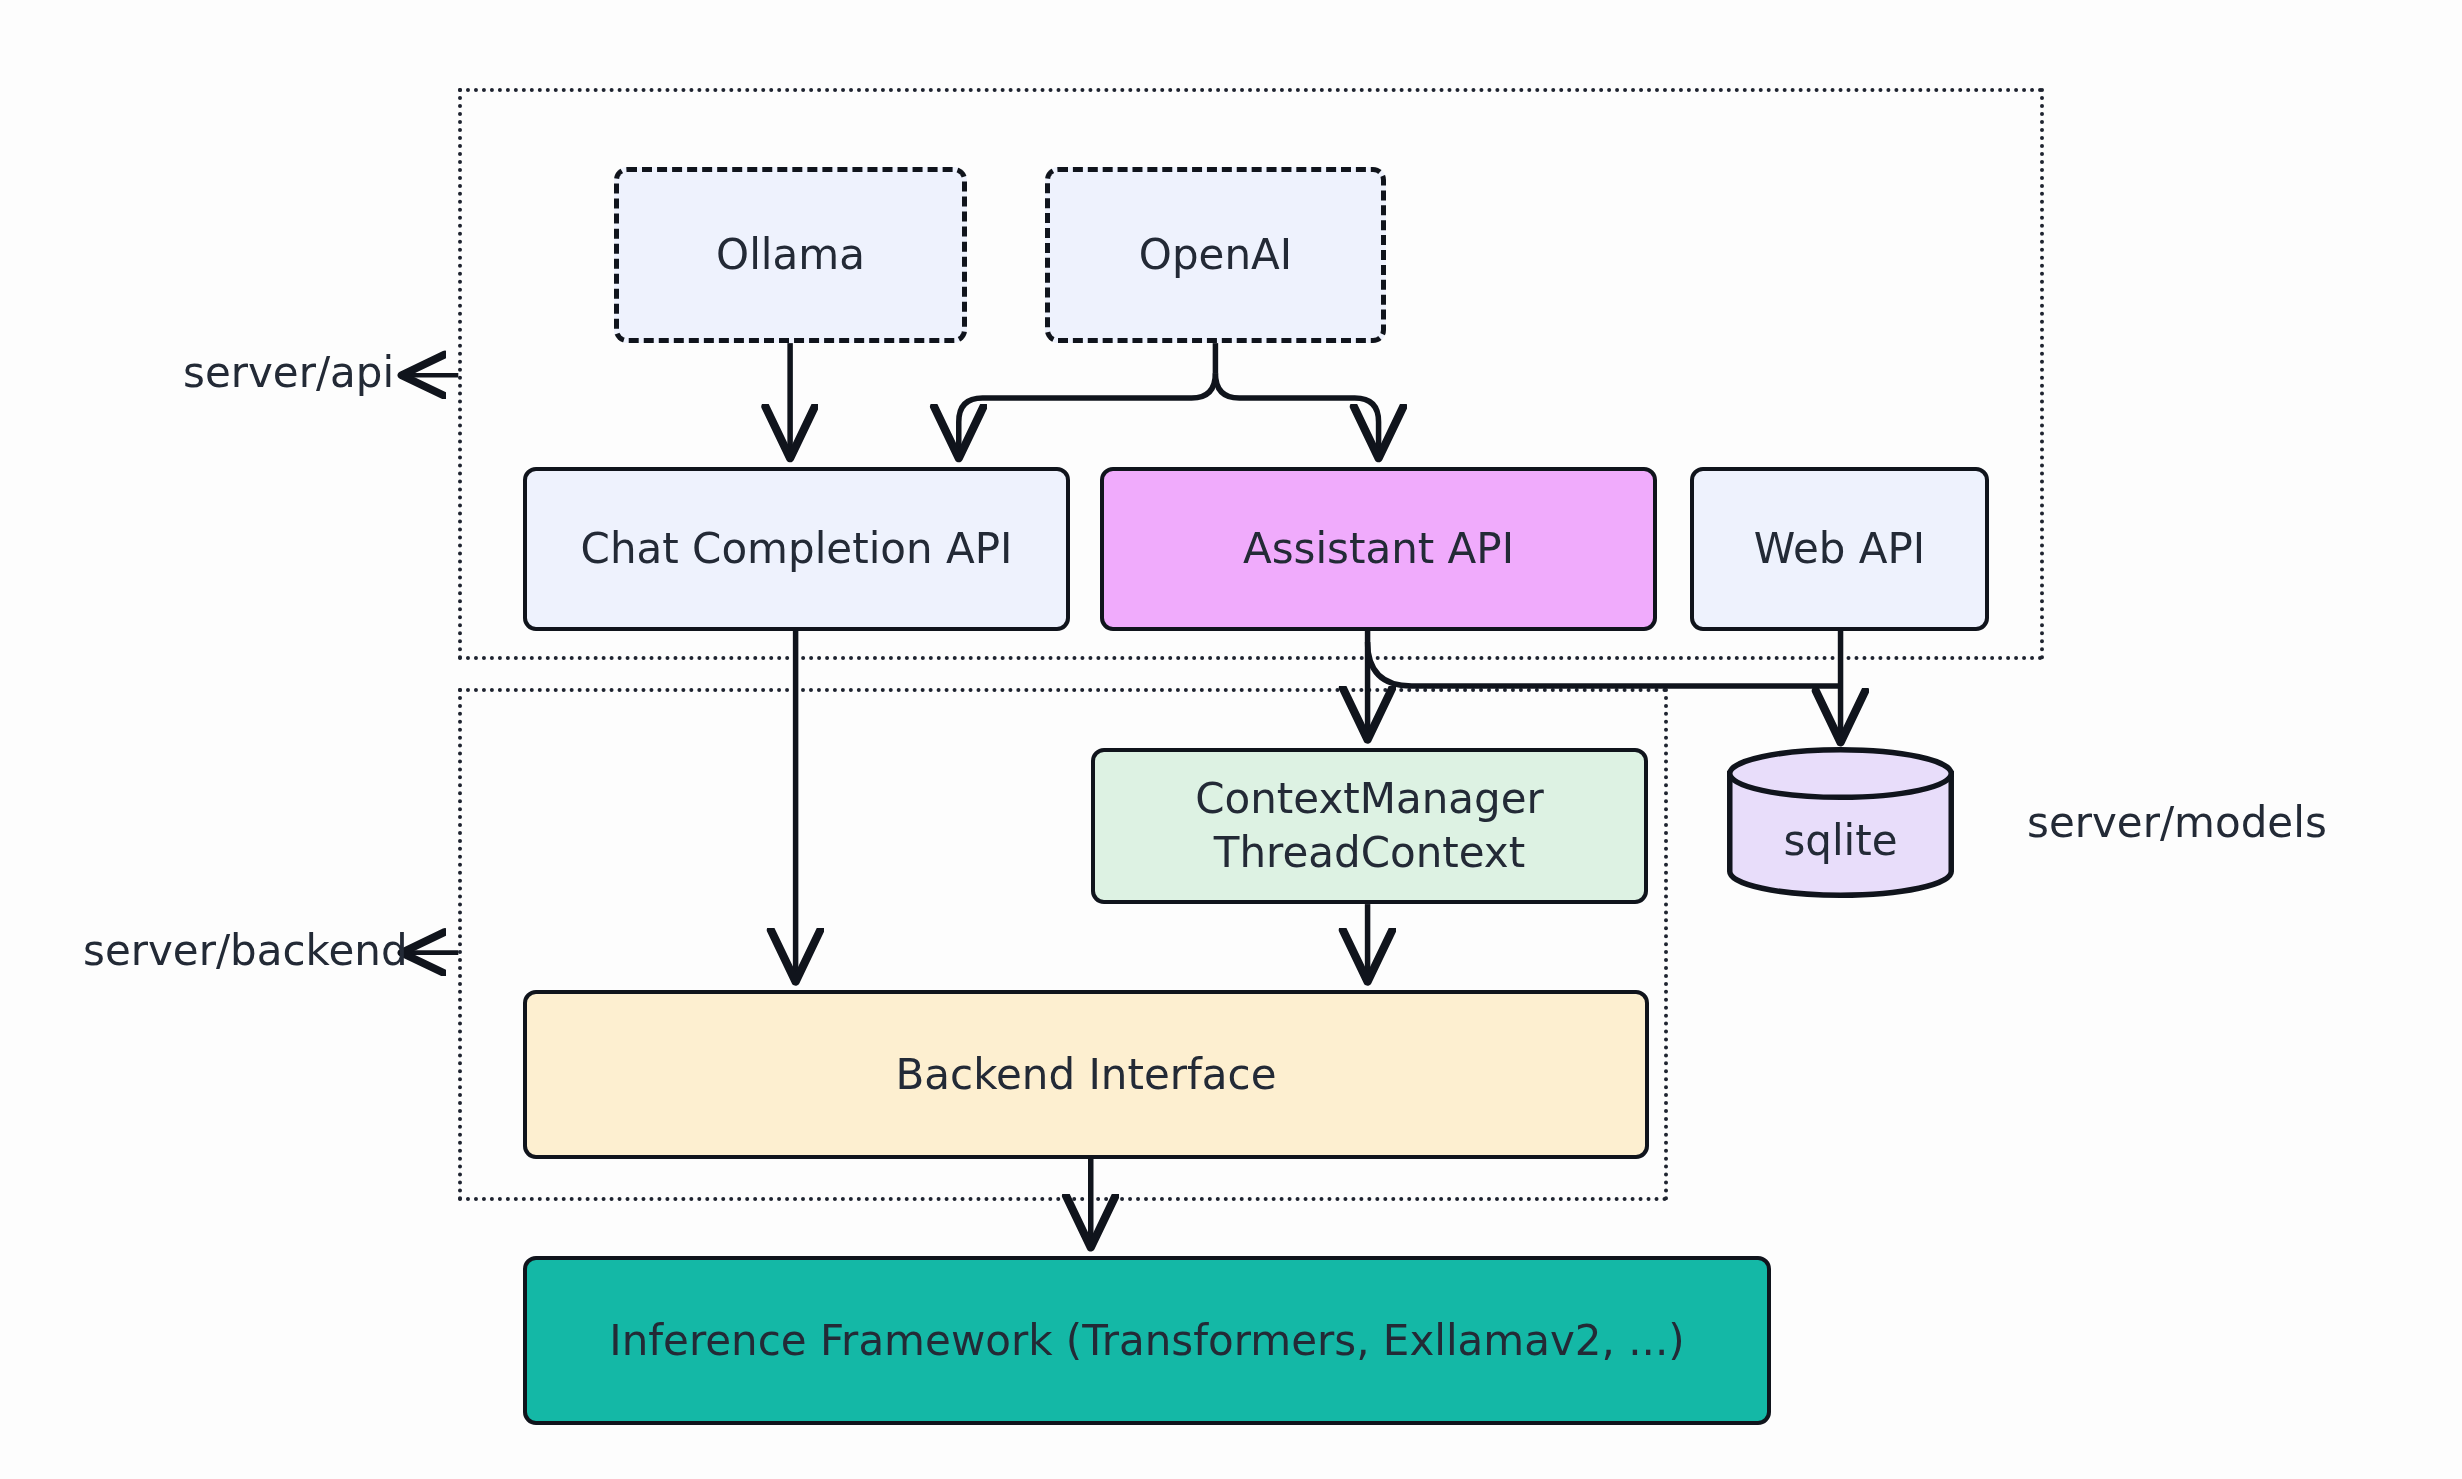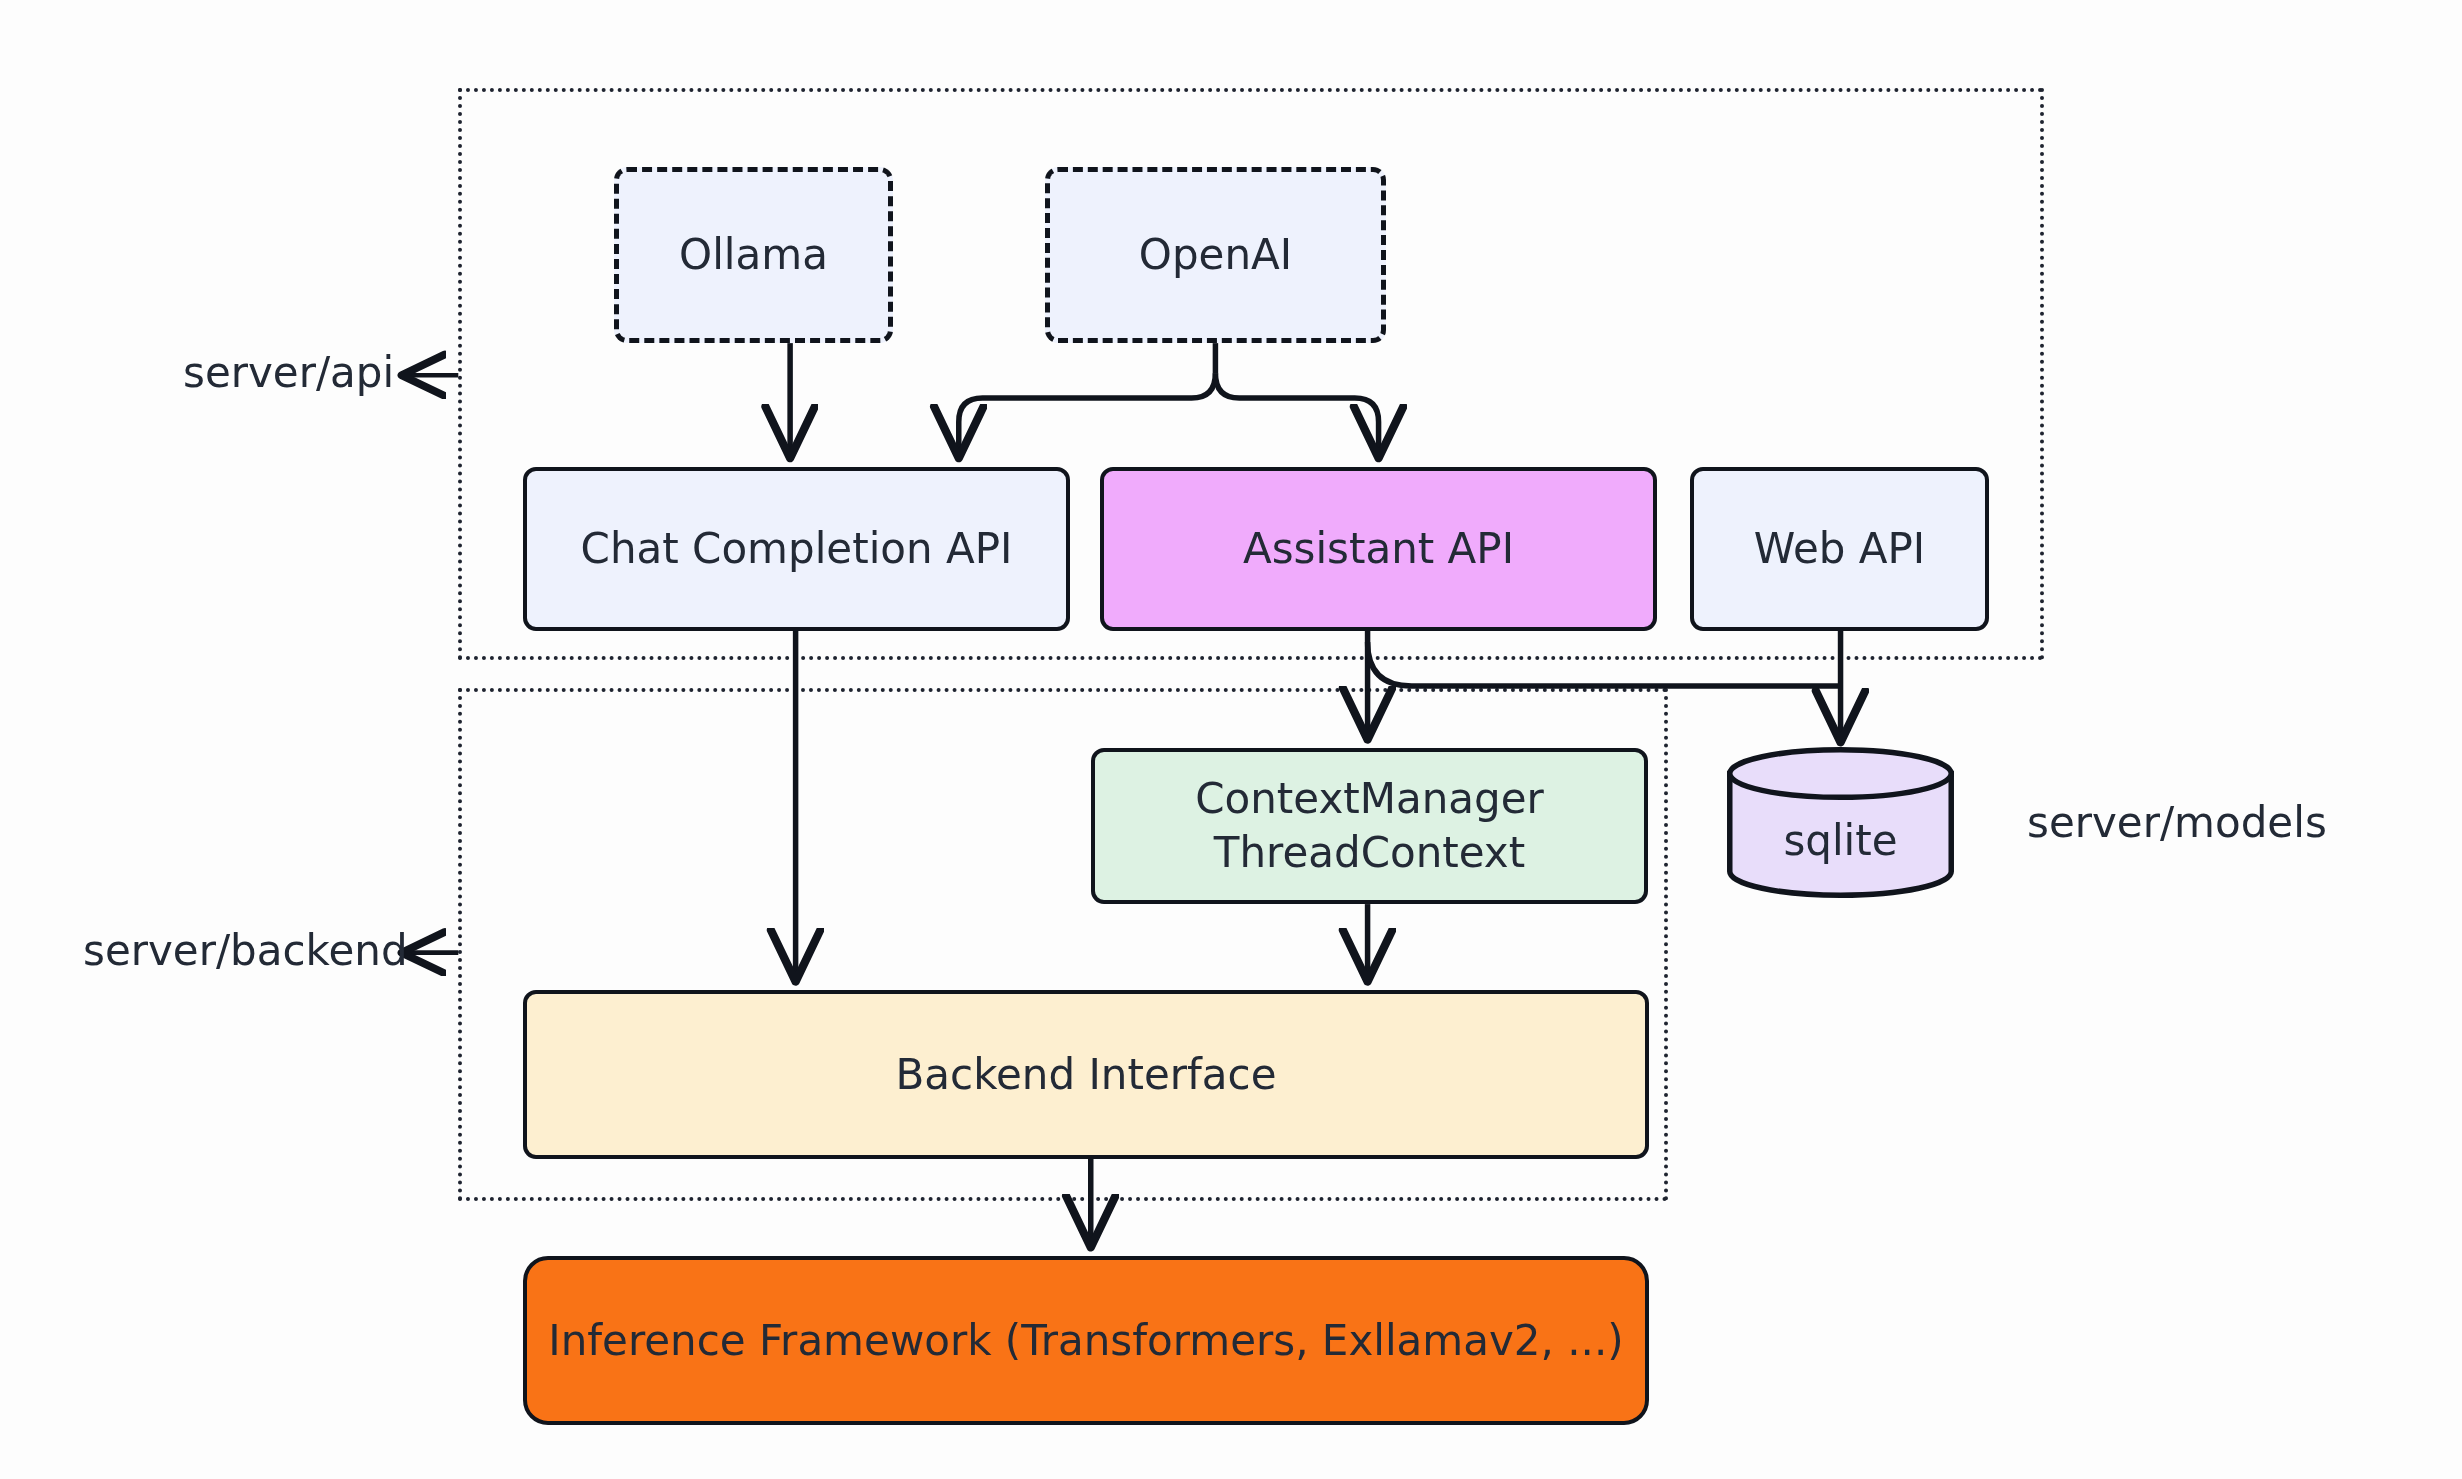--- a/index.html
+++ b/index.html
@@ -114,21 +114,21 @@
 
       <path d="M 1492,986 L 1492,1067" marker-end="url(#ah)"></path>
 
       <path d="M 1190,1264 L 1190,1357" marker-end="url(#ah)"></path>
 
       <path d="M 500,409 L 441,409" marker-end="url(#ahl)" stroke-width="5"></path>
       <path d="M 500,1039 L 441,1039" marker-end="url(#ahl)" stroke-width="5"></path>
     </g>
   </svg>
 
-  <div class="node dashed" id="node-ollama" style="left: 614px; top: 167px; width: 279px; height: 176px; background: rgb(238, 242, 253); font-size: 42px; color: rgb(35, 42, 54); border-color: rgb(16, 20, 28); justify-content: center;">
+  <div class="node dashed" id="node-ollama" style="left: 614px; top: 167px; width: 353px; height: 176px; background: rgb(238, 242, 253); font-size: 42px; color: rgb(35, 42, 54); border-color: rgb(16, 20, 28); justify-content: center;">
     <span class="lbl">Ollama</span>
   </div>
 
   <div class="node dashed" id="node-openai" style="left: 1045px; top: 167px; width: 341px; height: 176px; background: rgb(238, 242, 253); font-size: 42px; color: rgb(35, 42, 54); border-color: rgb(16, 20, 28);">
     <span class="lbl">OpenAI</span>
   </div>
 
   <div class="node solid" id="node-chat-completion-api" style="left: 523px; top: 467px; width: 547px; height: 164px; background: rgb(238, 242, 253); font-size: 42px; color: rgb(35, 42, 54); border-color: rgb(16, 20, 28);">
     <span class="lbl">Chat Completion API</span>
   </div>
@@ -143,21 +143,21 @@
 
   <div class="node solid" id="node-backend-interface" style="left: 523px; top: 990px; width: 1126px; height: 169px; background: rgb(253, 239, 208); font-size: 42px; color: rgb(35, 42, 54); border-color: rgb(16, 20, 28);">
     <span class="lbl">Backend Interface</span>
   </div>
 
   <div class="node solid" id="node-context-manager" style="left: 1091px; top: 748px; width: 557px; height: 156px; background: rgb(221, 242, 227); font-size: 42px; color: rgb(35, 42, 54); border-color: rgb(16, 20, 28);">
     <span class="lbl">ContextManager
 ThreadContext</span>
   </div>
 
-  <div class="node solid" id="node-inference-framework" style="left: 523px; top: 1256px; width: 1126px; height: 169px; background: #f97316; font-size: 42px; color: rgb(35, 42, 54); border-color: rgb(16, 20, 28); border-radius: 25px;">
+  <div class="node solid" id="node-inference-framework" style="left: 523px; top: 1256px; width: 1248px; height: 169px; background: #14b8a6; font-size: 42px; color: rgb(35, 42, 54); border-color: rgb(16, 20, 28);">
     <span class="lbl">Inference Framework (Transformers, Exllamav2, ...)</span>
   </div>
 
   <div class="cyl" id="node-sqlite" style="left: 1727px; top: 747px; width: 227px; height: 151px;">
     <svg id="sqlite-svg" xmlns="http://www.w3.org/2000/svg" width="227" height="151" viewBox="0 0 248 165">
         <path d="M 3,29 L 3,136 A 121,26 0 0 0 245,136 L 245,29 Z" fill="#e8ddfa" stroke="#10141c" stroke-width="6"></path>
         <ellipse cx="124" cy="29" rx="121" ry="26" fill="#e8ddfa" stroke="#10141c" stroke-width="6"></ellipse>
       </svg>
     <span class="cyl-txt" id="sqlite-text" style="top: 69px; font-size: 42px; color: rgb(35, 42, 54);">sqlite</span>
   </div>

